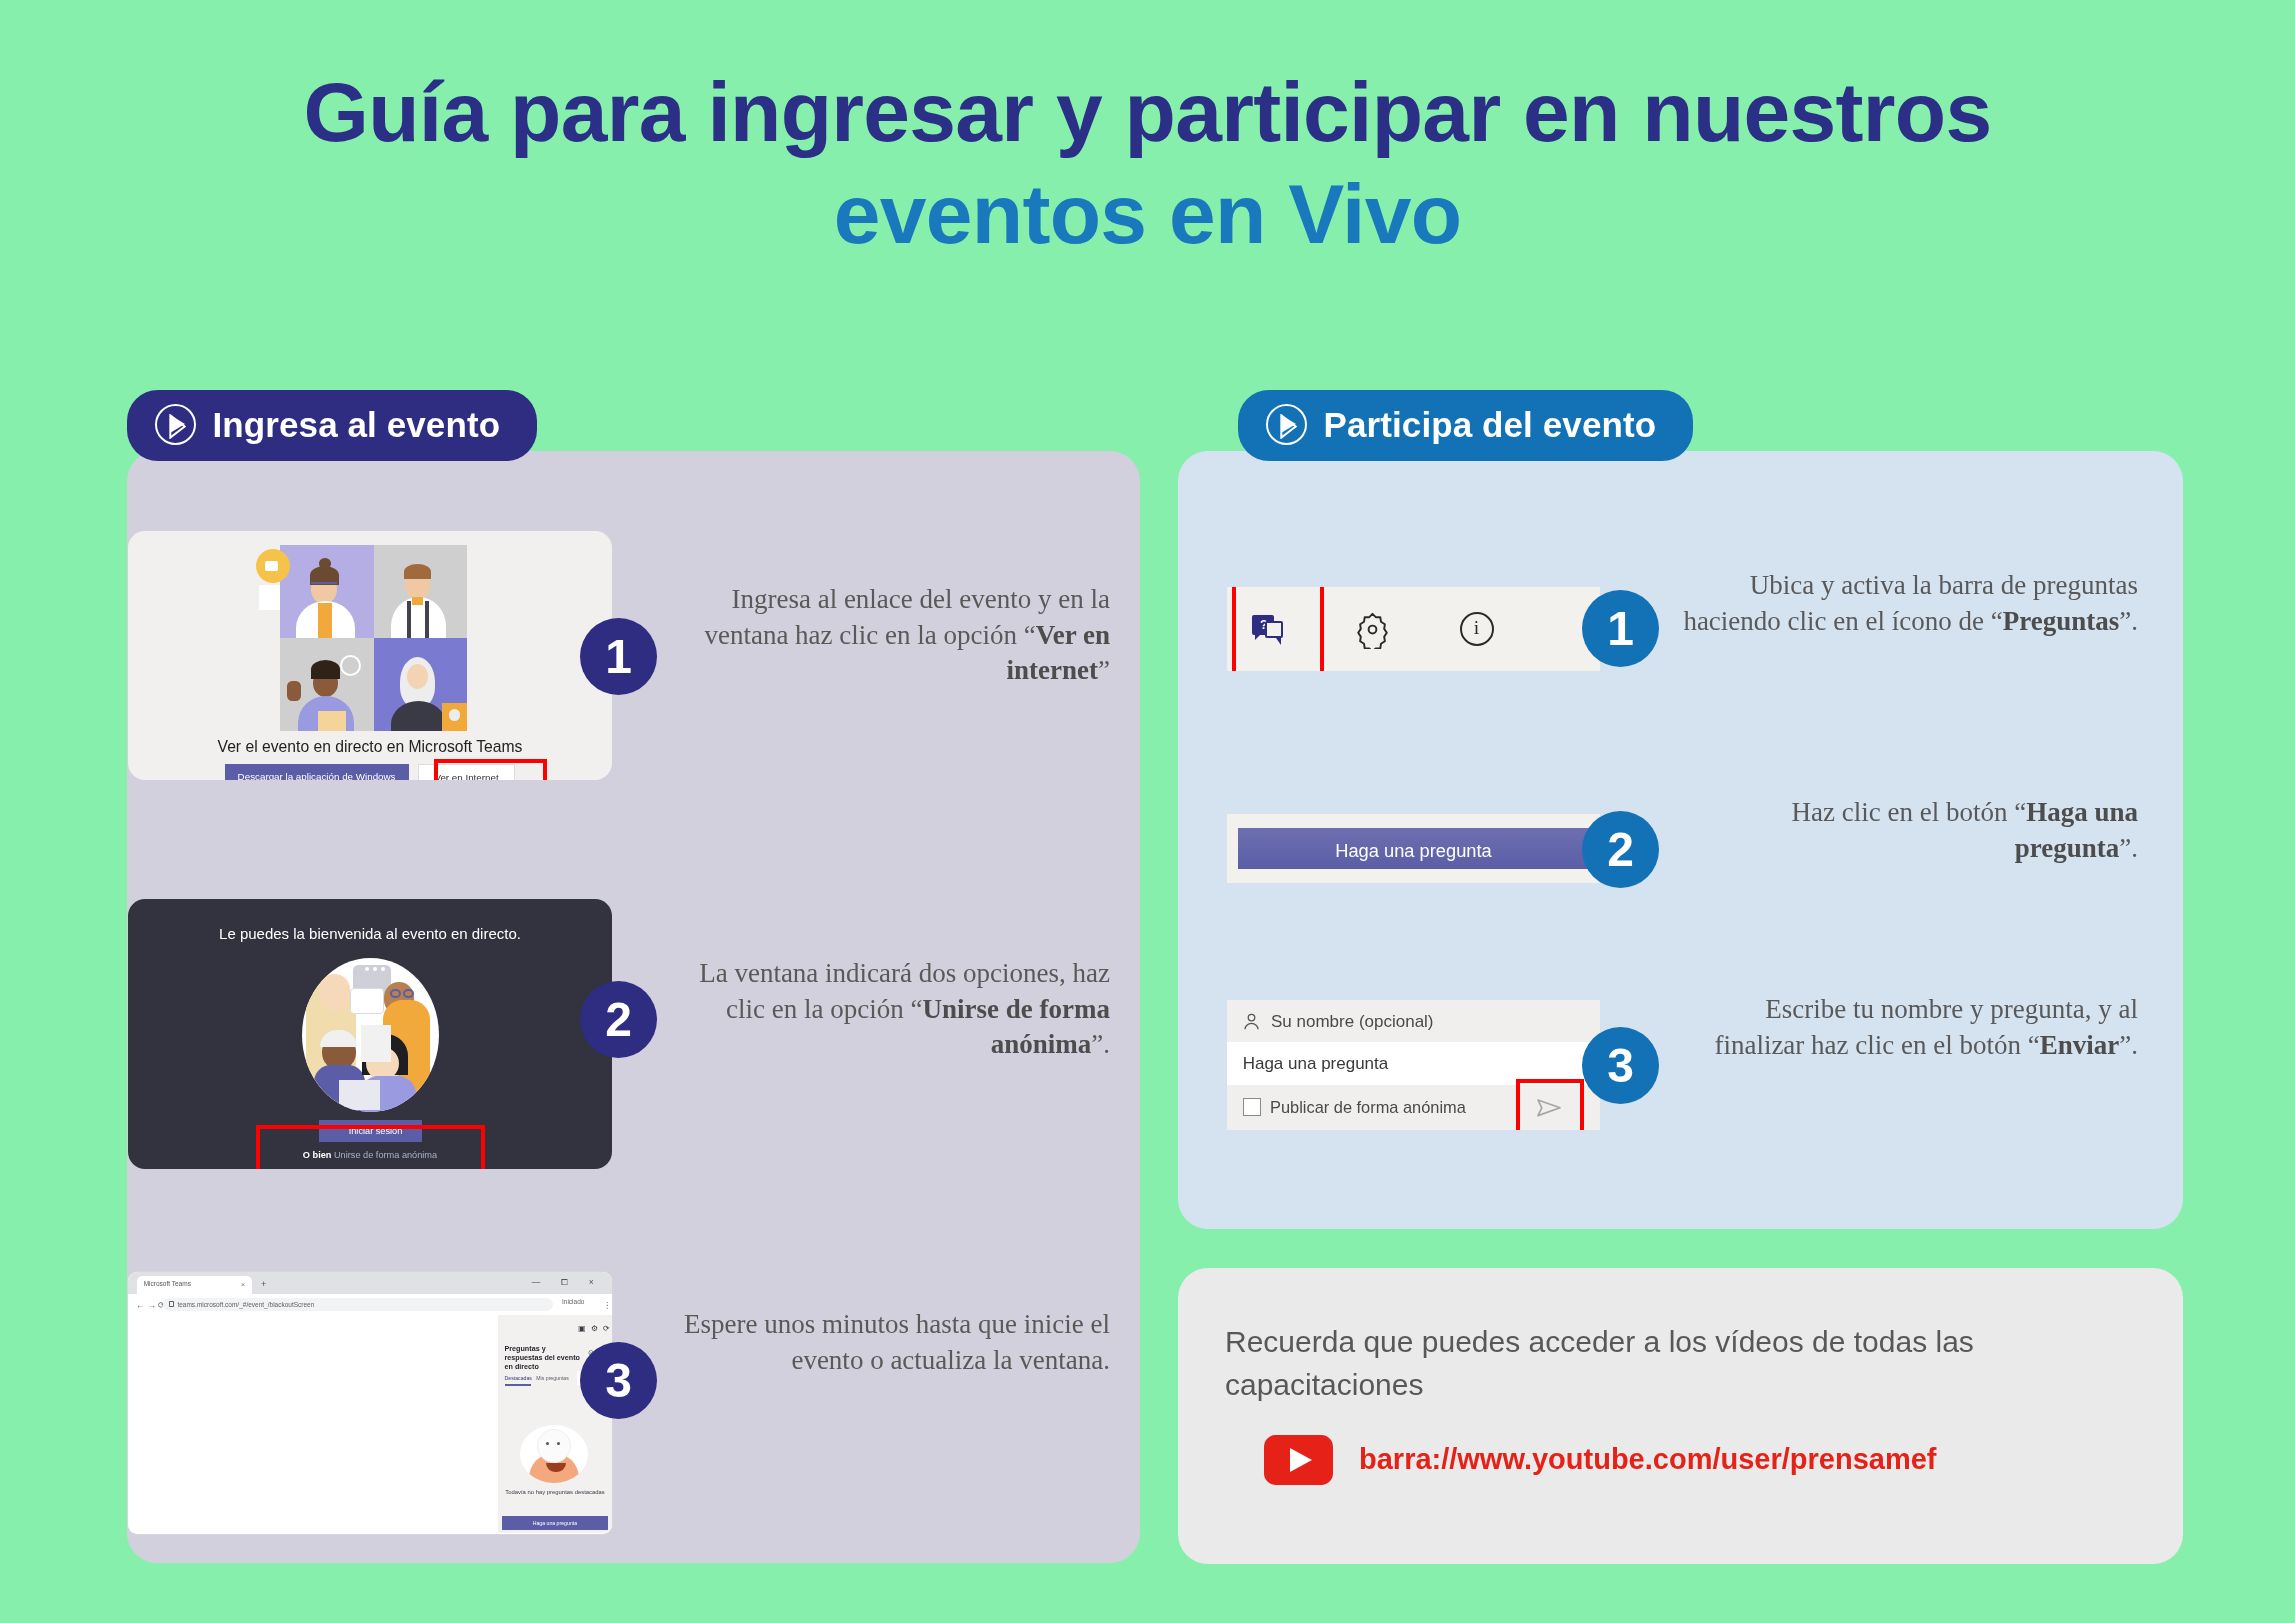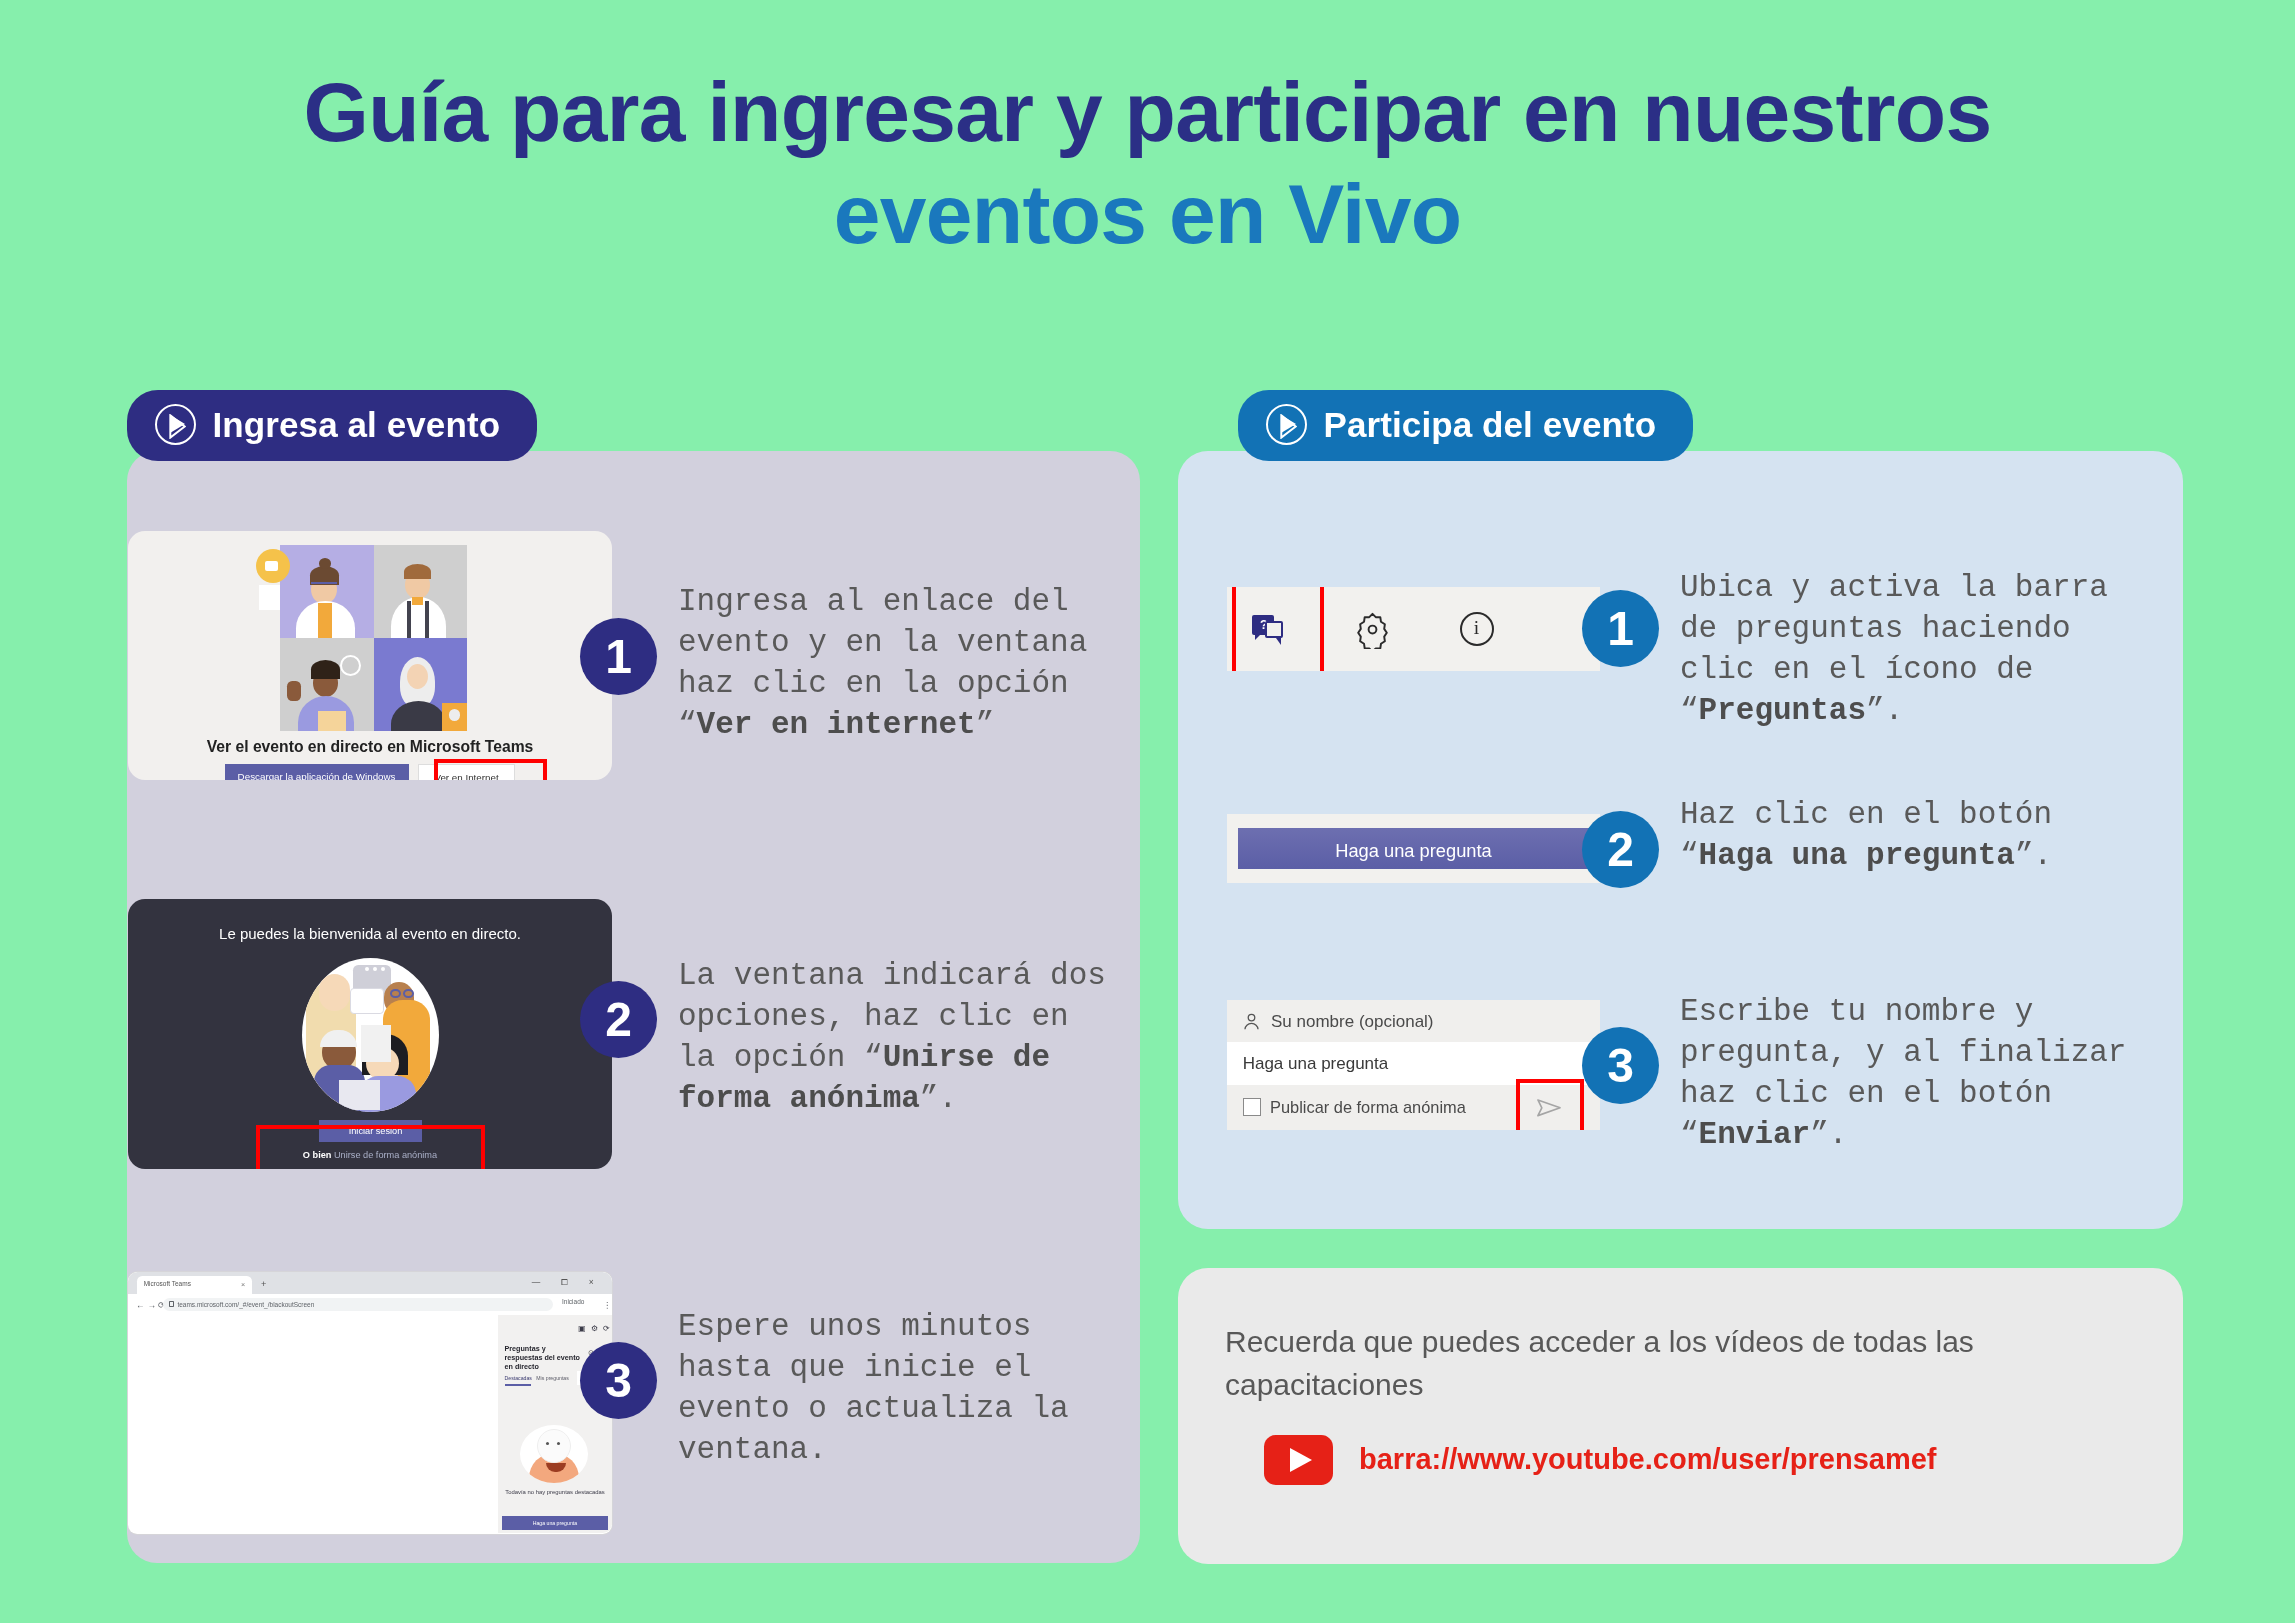--- a/index.html
+++ b/index.html
@@ -53,22 +53,23 @@
   .num {
     position: absolute; width: 77px; height: 77px; border-radius: 50%;
     display: flex; align-items: center; justify-content: center;
     color: #fff; font-size: 48px; font-weight: bold; z-index: 30;
   }
   .num.navy { background: #2e2d82; }
   .num.blue { background: #1272b5; }
 
   
   .steptext {
-    position: absolute; font-size: 31px; line-height: 1.32; color: #595959;
-    font-family: Liberation Mono, monospace;
+    position: absolute; font-size: 27px; line-height: 1.32; color: #595959;
+    font-family: Liberation Serif, serif;
+    text-align: right;
   }
   .steptext b { font-weight: bold; color: #4d4d4d; }
 
   
   .shot { position: absolute; overflow: hidden; }
   .hl-red { position: absolute; border: 4.6px solid #ff0000; z-index: 20; }
 
   
   .card1 { left: 128px; top: 531px; width: 484px; height: 249px; background: #f2f0ee; border-radius: 17px; }
   .teams-grid {
@@ -83,21 +84,21 @@
   .cam-badge {
     position: absolute; left: 128px; top: 18.3px; width: 34px; height: 34px;
     background: #f5c24a; border-radius: 50%; z-index: 3;
   }
   .cam-badge::after {
     content: ""; position: absolute; left: 8.5px; top: 11.8px; width: 13px; height: 9.8px;
     background: #fff; border-radius: 2px;
   }
   .cam-white { position: absolute; left: 131px; top: 54px; width: 29px; height: 25px; background: #fff; }
   .card1-h { position: absolute; left: 0; width: 484px; top: 207px; text-align: center;
-             font-size: 15.7px; font-weight: bold; color: #222; }
+             font-size: 15.7px; font-weight: normal; color: #222; }
   .card1-btns { position: absolute; left: 0; width: 484px; top: 233px; display: flex; justify-content: center; gap: 9.2px; }
   .btn-purple { background: #5b5ea6; color: #fff; font-size: 9.8px; padding: 6.5px 13px; white-space: nowrap; }
   .btn-white  { background: #fff; color: #333; font-size: 9.8px; padding: 6.5px 15.7px; border: 0.7px solid #ddd; white-space: nowrap; }
 
   
   .card2 { left: 128px; top: 899px; width: 484px; height: 270px; background: #33333f; border-radius: 17px; }
   .card2-h { position: absolute; left: 0; width: 484px; top: 26px; text-align: center; font-size: 15px; color: #fff; }
   .blob { position: absolute; left: 174px; top: 59px; width: 137px; height: 154px;
           background: #fff; border-radius: 50%; overflow: hidden; }
   .c2btn { position: absolute; left: 191px; top: 221px; width: 103px; height: 22px; background: #5b5ea6; }

